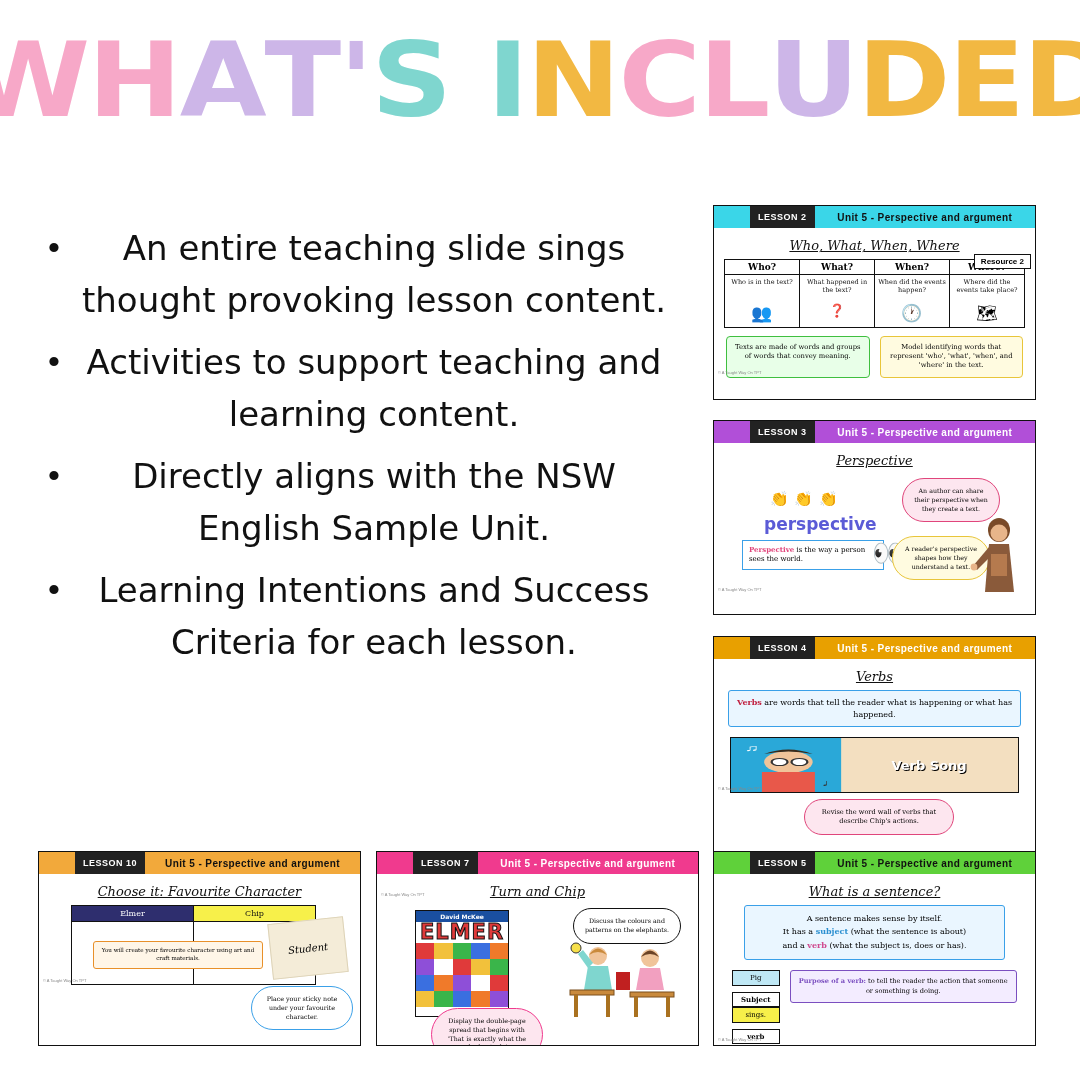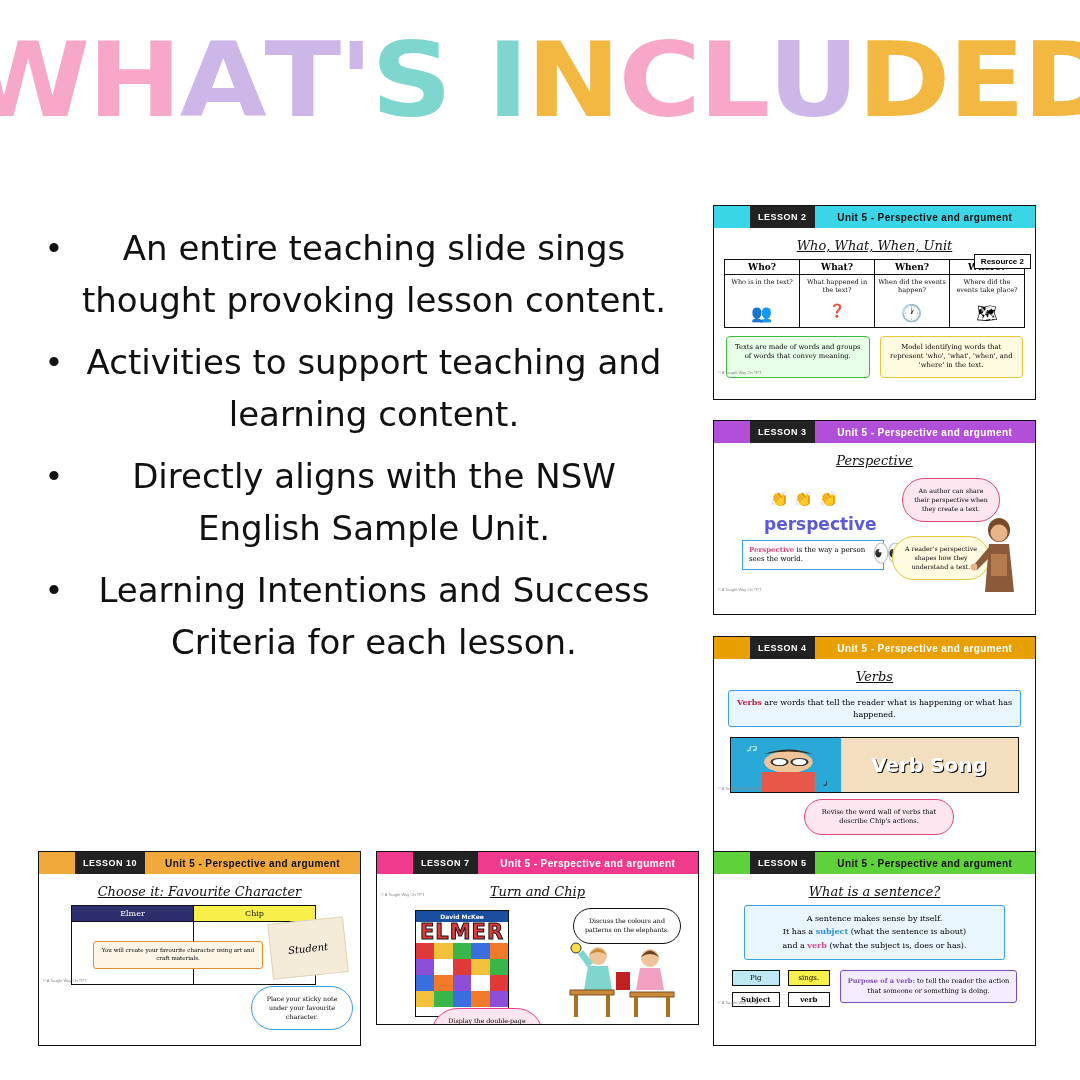--- a/index.html
+++ b/index.html
@@ -148,21 +148,21 @@
     border:1.5px solid #3aa0e8;background:#eaf6ff;border-radius:3px;
     margin:0 6px;padding:6px 4px;text-align:center;
     font-size:8px;line-height:1.45;font-family:"DejaVu Serif",serif;
   }
   .blue-band b{color:#c02040;}
   .vid-row{display:flex;gap:10px;margin:10px 8px 0;}
   .vid{flex:1;height:54px;border:1px solid #111;position:relative;overflow:hidden;}
   .vid .vlabel{
     position:absolute;left:0;right:0;top:50%;transform:translateY(-50%);
     text-align:center;font-weight:bold;color:#fff;
-    font-size:20px;font-family:"DejaVu Sans",sans-serif;
+    font-size:13px;font-family:"DejaVu Sans",sans-serif;
     text-shadow:1px 1px 0 #000;
   }
 
   
   .tbl{border:1px solid #111;margin:4px 22px 0;}
   .tbl-head{display:flex;}
   .tbl-head div{
     flex:1;text-align:center;font-size:8px;padding:3px 0;
     border-right:1px solid #111;border-bottom:1px solid #111;
     font-family:"DejaVu Serif",serif;
@@ -205,21 +205,21 @@
 
   
   .sent-box{
     border:1.5px solid #3aa0e8;background:#eaf6ff;border-radius:3px;
     margin:4px 22px 0;padding:7px 6px;text-align:center;
     font-size:8px;line-height:1.55;font-family:"DejaVu Serif",serif;
   }
   .sent-box .subj{color:#2a8fd0;font-weight:bold;}
   .sent-box .vrb{color:#d04a8f;font-weight:bold;}
   .l5-bottom{display:flex;margin:10px 10px 0;gap:10px;align-items:flex-start;}
-  .chips{display:flex;gap:8px;}
+  .chips{display:flex;gap:0;flex-direction:column;}
   .chip-col{text-align:center;}
   .chip-top{
     border:1px solid #111;font-size:7px;padding:3px 10px;
     font-family:"DejaVu Serif",serif;margin-bottom:6px;
   }
   .chip-bot{
     border:1px solid #111;font-size:7px;padding:2px 8px;background:#fff;
     font-family:"DejaVu Serif",serif;font-weight:bold;
   }
   .purple-box{
@@ -255,21 +255,21 @@
   </div>
 </div>
 
 <div class="slide" style="left:713px;top:205px;width:323px;height:195px;">
   <div class="sl-header" style="background:#3ad6e8;">
     <div class="sl-lesson">LESSON 2</div>
     <div class="sl-topic">Unit 5 - Perspective and argument</div>
   </div>
   <div class="sl-body">
     <div class="resource-tag" style="top:26px;right:4px;">Resource 2</div>
-    <div class="sl-title">Who, What, When, Unit</div>
+    <div class="sl-title">Who, What, When, Where</div>
     <div class="q-grid">
       <div class="q-cell">
         <div class="q-head">Who?</div>
         <div class="q-sub">Who is in the text?</div>
         <div class="q-ico">👥</div>
       </div>
       <div class="q-cell">
         <div class="q-head">What?</div>
         <div class="q-sub">What happened in the text?</div>
         <div class="q-ico" style="font-size:13px;">❓</div>
@@ -372,21 +372,21 @@
           <div></div>
         </div>
     </div>
     <div class="sticky">Student</div>
     <div class="cloud yellow" style="left:212px;top:112px;width:82px;background:#fff;border-color:#3aa0e8;">Place your sticky note under your favourite character.</div>
     <div class="orange-box">You will create your favourite character using art and craft materials.</div>
     <div class="credit">© A Taught Way On TPT</div>
   </div>
 </div>
 
-<div class="slide" style="left:376px;top:851px;width:323px;height:174px;">
+<div class="slide" style="left:376px;top:851px;width:323px;height:195px;">
   <div class="sl-header" style="background:#f03a8e;">
     <div class="sl-lesson">LESSON 7</div>
     <div class="sl-topic" style="color:#fff;">Unit 5 - Perspective and argument</div>
   </div>
   <div class="sl-body">
     <div class="sl-title">Turn and Chip</div>
     <div class="book">
       <div class="book-title">David McKee</div>
       <div class="book-elmer">ELMER</div>
       <div class="patch">

